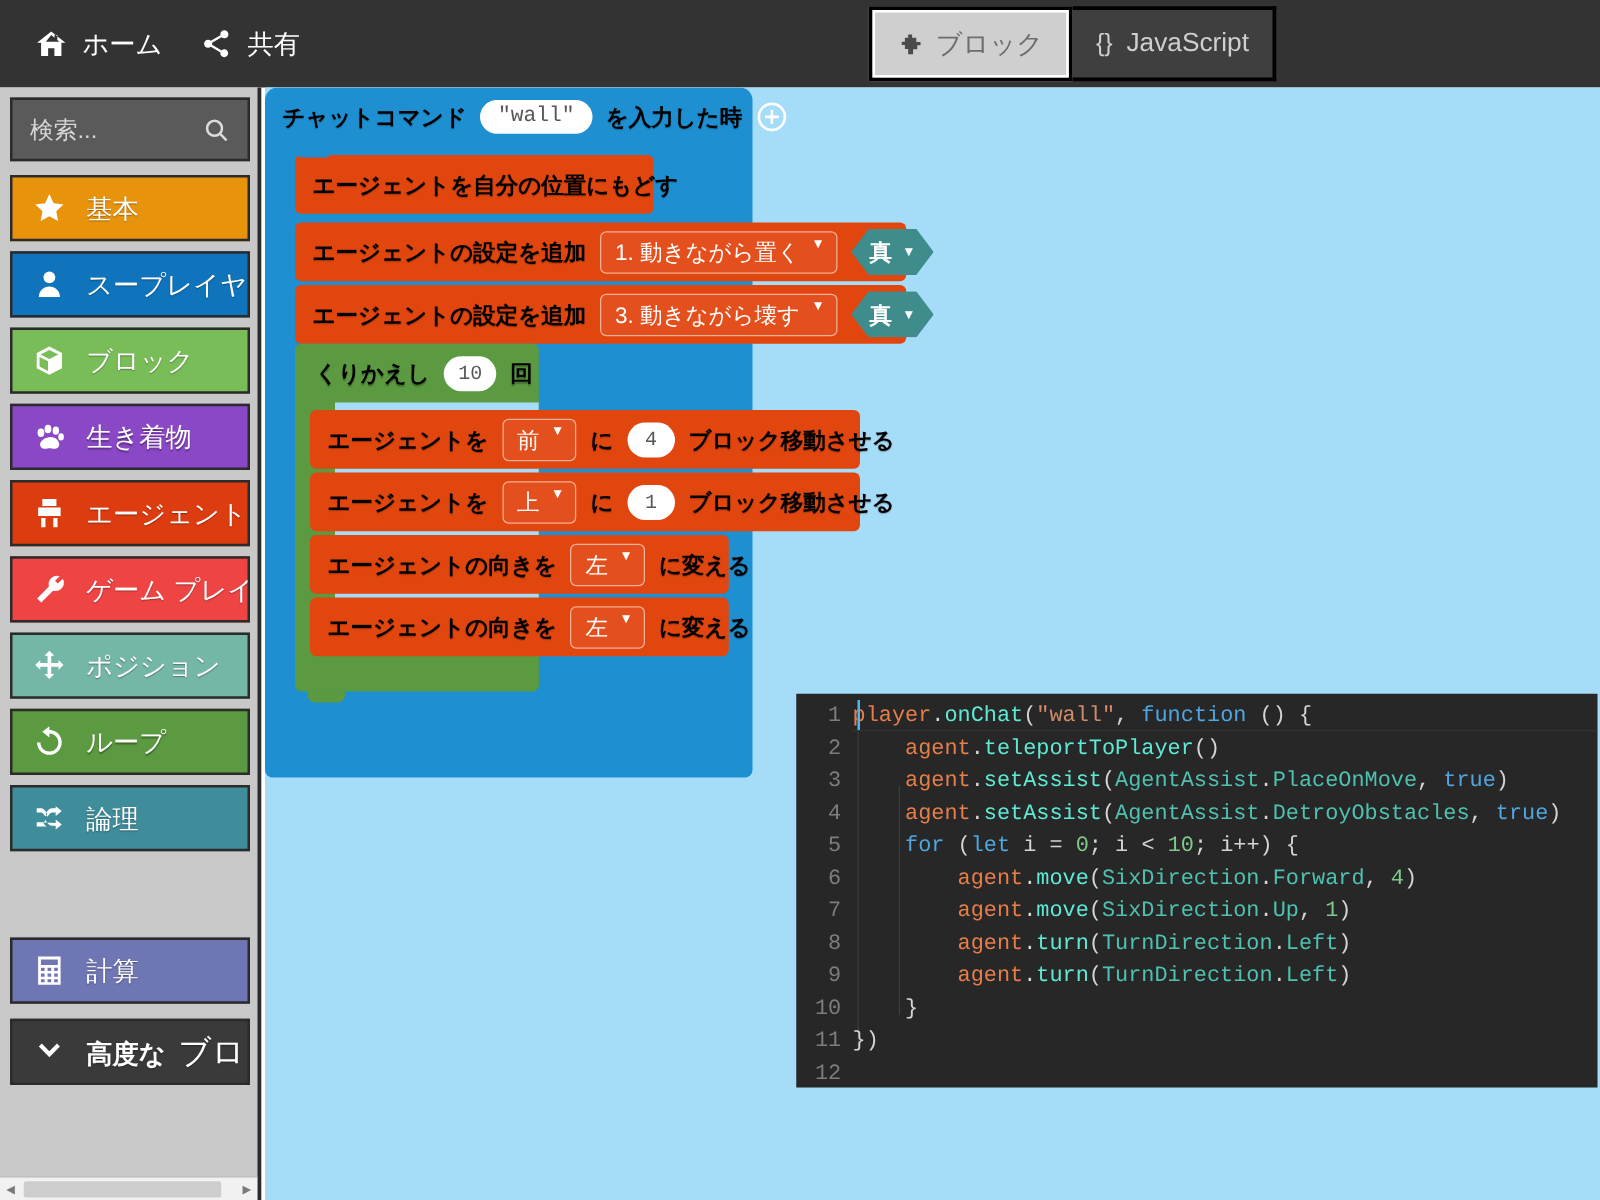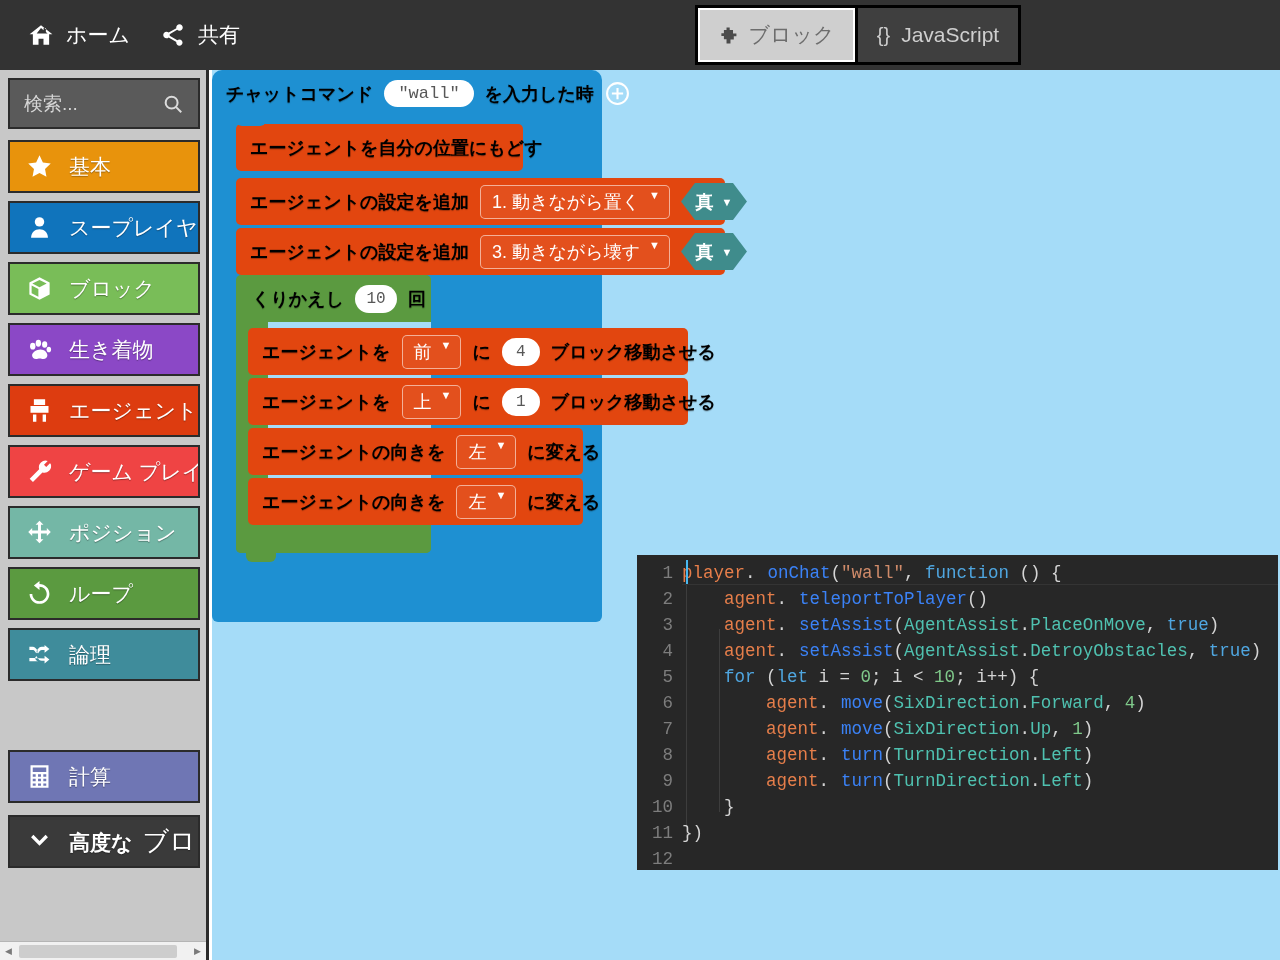--- a/index.html
+++ b/index.html
@@ -197,21 +197,21 @@
   }
   #code .ln { height: 26px; line-height: 26px; }
   #indent-guide1 { position: absolute; left: 49px; top: 22px; width: 1px; height: 261px; background: #3d3d3d; }
   #indent-guide2 { position: absolute; left: 82px; top: 74px; width: 1px; height: 183px; background: #3d3d3d; }
   #caret { position: absolute; left: 49px; top: 5px; width: 2px; height: 24px; background: #49b8f0; }
   #cur-line { position: absolute; left: 45px; top: 4px; right: 0; height: 26px;
               border-bottom: 1px solid #343434; }
 
   .t-plain  { color: #d4d4d4; }
   .t-ident  { color: #e67e4a; }
-  .t-fn     { color: #3b82f6; margin-left: 12px; }
+  .t-fn     { color: #5eead4; }
   .t-kw     { color: #4fa6e0; }
   .t-str    { color: #d08b6a; }
   .t-num    { color: #7fc98a; }
   .t-const  { color: #4fa6e0; }
   .t-type   { color: #4fc1b0; }
   .t-punc   { color: #d4d4d4; }
 </style>
 </head>
 <body>
 

